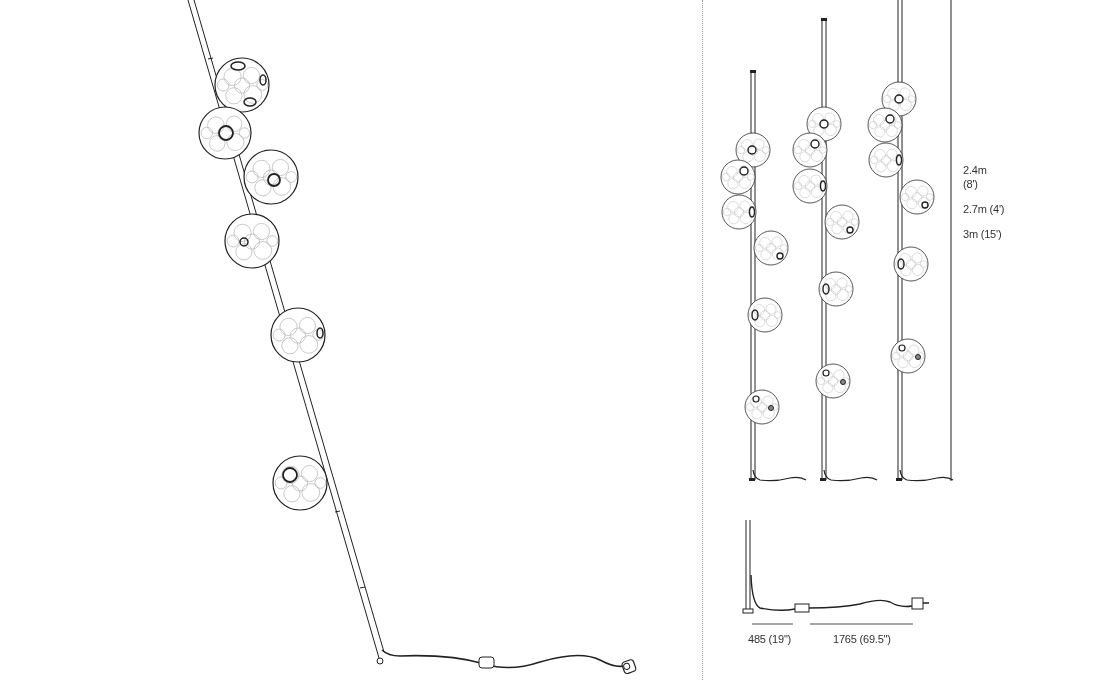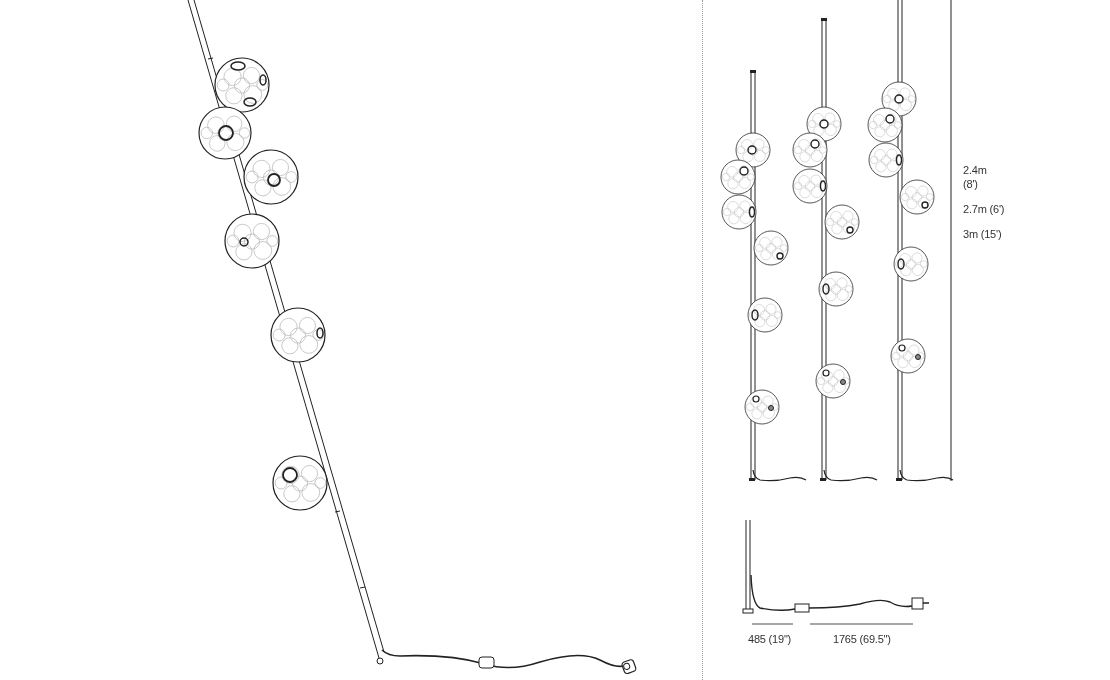--- a/index.html
+++ b/index.html
@@ -187,17 +187,17 @@
     <line x1="923" y1="603" x2="929" y2="603" stroke="#222" stroke-width="1.5"></line>
     <line x1="752" y1="624" x2="793" y2="624" stroke="#888" stroke-width="1.5"></line>
     <line x1="810" y1="624" x2="913" y2="624" stroke="#888" stroke-width="1.5"></line>
   </g>
 </svg>
 
 <div class="divider"></div>
 
 <div class="lbl" style="left:963px;top:164px;">2.4m</div>
 <div class="lbl" style="left:963px;top:178px;">(8')</div>
-<div class="lbl" style="left:963px;top:203px;">2.7m (6')</div>
+<div class="lbl" style="left:963px;top:203px;">2.7m (4')</div>
 <div class="lbl" style="left:963px;top:228px;">3m (15')</div>
 <div class="lbl" style="left:748px;top:633px;">485 (19")</div>
 <div class="lbl" style="left:833px;top:633px;">1765 (69.5")</div>
 </div>
 
 </body></html>

